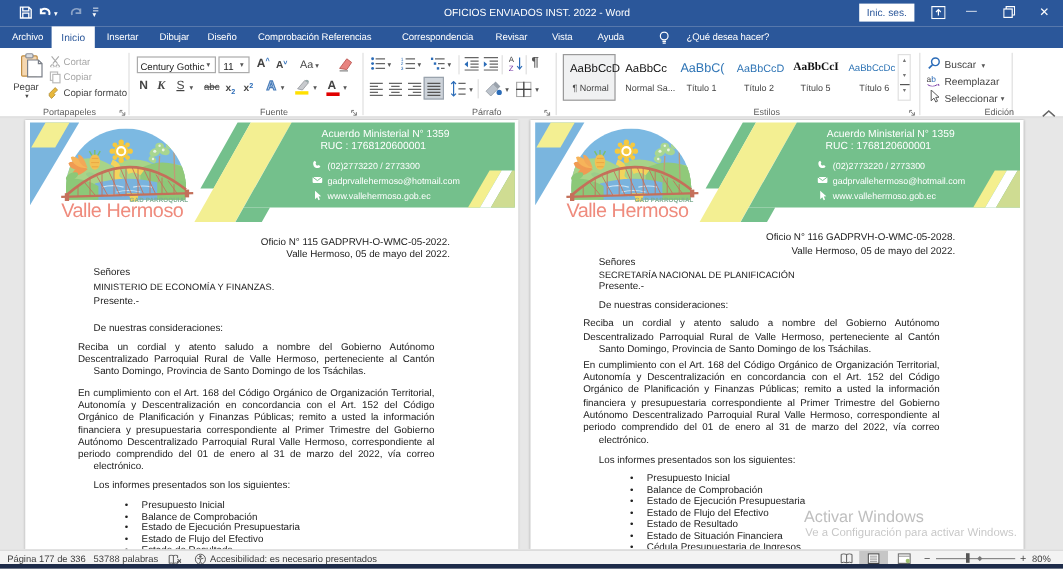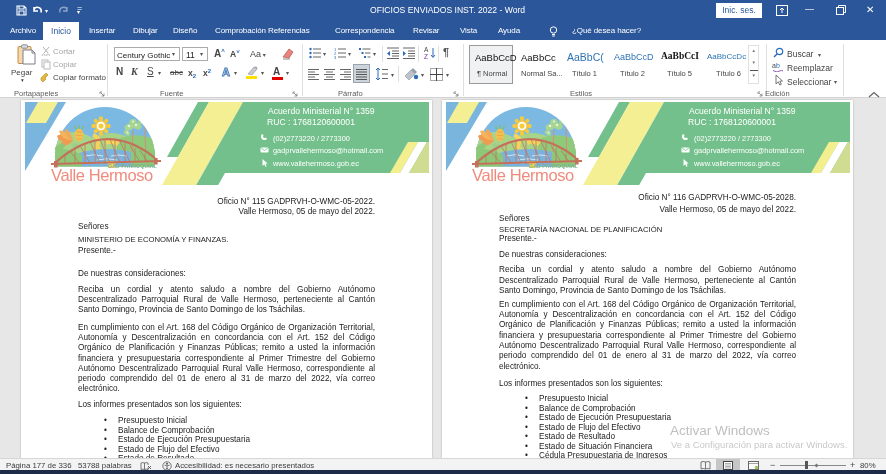--- a/index.html
+++ b/index.html
@@ -10,28 +10,28 @@
   
   #titlebar { position:absolute; left:0; top:0; width:886px; height:22px; background:#2b579a; }
   #titlebar .t { position:absolute; color:#fff; font-size:9px; }
   
   #tabs { position:absolute; left:0; top:22px; width:886px; height:18px; background:#2b579a; }
   .tab { position:absolute; top:0; height:18px; line-height:18px; color:#fff; font-size:8px; letter-spacing:-0.1px; text-align:left; white-space:nowrap; }
   #tabsel { position:absolute; left:43px; top:0; width:36px; height:18px; background:#fff; color:#2b579a; font-size:8.5px; text-align:center; line-height:18px; }
   
   #ribbon { position:absolute; left:0; top:40px; width:886px; height:58px; background:#fff; border-bottom:1px solid #d2d2d2; }
   .gdiv { position:absolute; top:4px; width:1px; height:52px; background:#dfdfdf; }
-  .glabel { position:absolute; top:49px; font-size:7.5px; color:#5c5c5c; text-align:left; }
+  .glabel { position:absolute; top:49px; font-size:7.5px; color:#5c5c5c; text-align:right; }
   .launch { position:absolute; top:51px; width:6px; height:6px; }
   .ric { position:absolute; color:#444; }
   
   #doc { position:absolute; left:0; top:99px; width:886px; height:359px; background:#e7e7e7; overflow:hidden; }
   .page { position:absolute; top:1px; width:411px; height:358px; background:#fff; box-shadow:0 0 2px rgba(0,0,0,.25); overflow:hidden; }
   .bl { position:absolute; font-size:8.2px; color:#222; white-space:nowrap; }
-  .bj { position:absolute; font-size:8.2px; color:#222; width:297px; left:57px; text-align:justify; text-align-last:justify; white-space:normal; height:10px; overflow:visible; }
+  .bj { position:absolute; font-size:8.2px; color:#222; width:297px; left:44px; text-align:justify; text-align-last:justify; white-space:normal; height:10px; overflow:visible; }
   .bb { font-weight:normal; }
   .bra { right:57px; text-align:right; }
   
   #status { position:absolute; left:0; top:458px; width:886px; height:12px; background:#f3f3f3; border-top:1px solid #d6d6d6; }
   #status .s { position:absolute; color:#3b3b3b; font-size:7.8px; top:2px; }
   #taskbar { position:absolute; left:0; top:470px; width:886px; height:4px; background:#1d2b49; }
 </style>
 </head>
 <body>
 <svg width="0" height="0" style="position:absolute">

